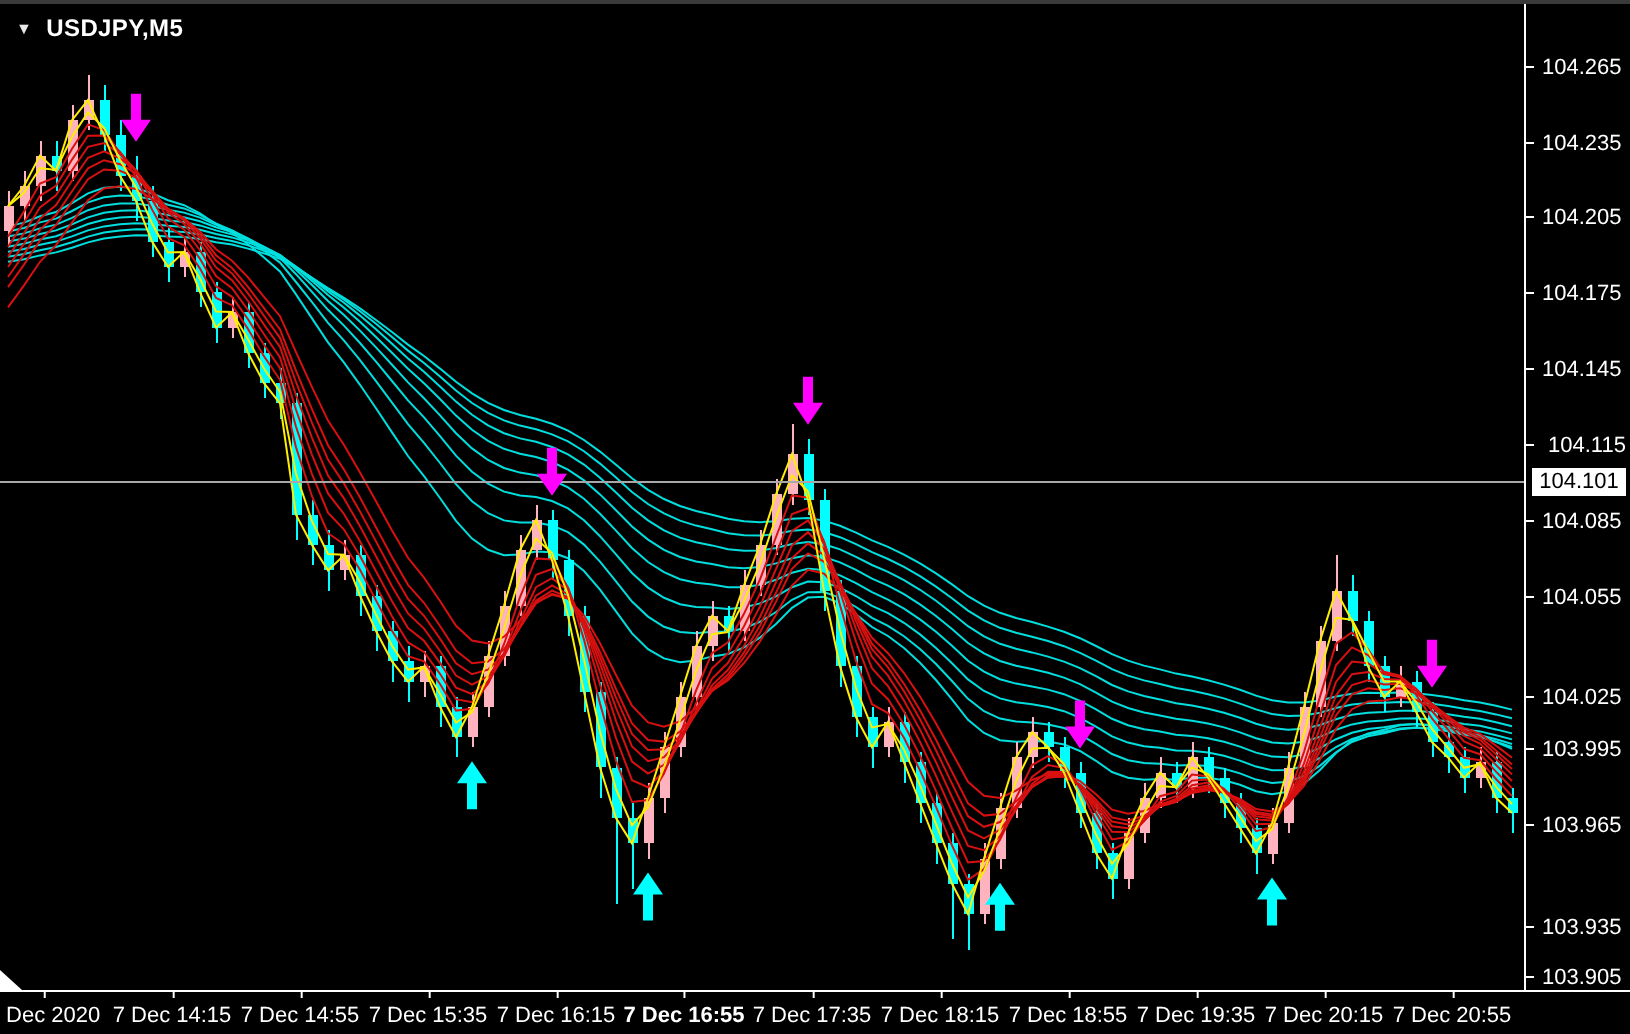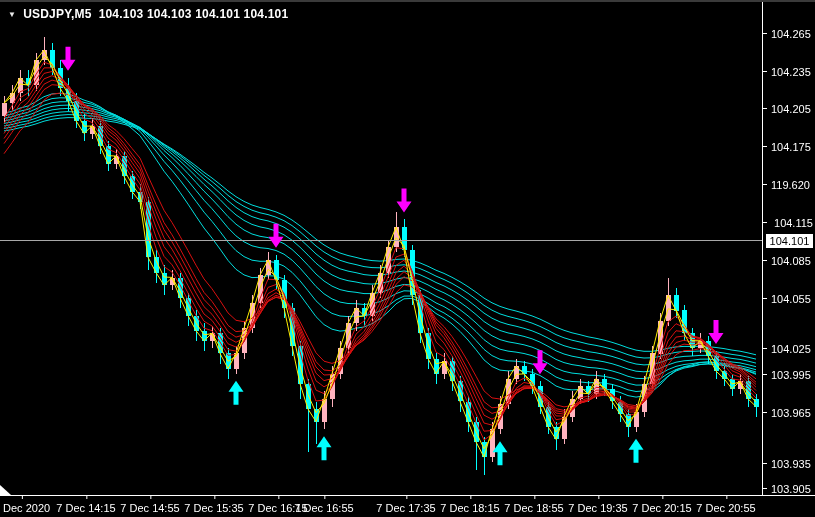--- a/index.html
+++ b/index.html
@@ -276,47 +276,46 @@
         <path d="M 233.5 402.6461538461674 h5 v-13 h5 L 236 378.6461538461674 L 228.5 389.6461538461674 h5 Z" fill="#00ffff"></path>
         <path d="M 321.5 458.26666666667626 h5 v-13 h5 L 324 434.26666666667626 L 316.5 445.26666666667626 h5 Z" fill="#00ffff"></path>
         <path d="M 497.5 463.3230769230927 h5 v-13 h5 L 500 439.3230769230927 L 492.5 450.3230769230927 h5 Z" fill="#00ffff"></path>
         <path d="M 633.5 460.79487179487546 h5 v-13 h5 L 636 436.79487179487546 L 628.5 447.79487179487546 h5 Z" fill="#00ffff"></path>
       </g>
     </svg>
 
   <div class="chart-header">
     <span class="hdr-tri">▼</span>
     <span>USDJPY,M5</span>
-    <span>104.103 104.103 104.101 104.101</span>
   </div>
 
   <div class="y-axis" id="yAxis">
       <div class="y-tick" style="top: 26px;">104.265</div>
       <div class="y-tick" style="top: 64px;">104.235</div>
       <div class="y-tick" style="top: 101px;">104.205</div>
       <div class="y-tick" style="top: 139px;">104.175</div>
-      <div class="y-tick" style="top: 177px;">119.620</div>
+      <div class="y-tick" style="top: 177px;">104.145</div>
       <div class="y-tick" style="top: 215px; text-align: center;">104.115</div>
       <div class="y-tick" style="top: 253px;">104.085</div>
       <div class="y-tick" style="top: 291px;">104.055</div>
       <div class="y-tick" style="top: 329px; margin-top: 12px;">104.025</div>
       <div class="y-tick" style="top: 367px;">103.995</div>
       <div class="y-tick" style="top: 405px;">103.965</div>
       <div class="y-tick" style="top: 456px;">103.935</div>
       <div class="y-tick" style="top: 481px;">103.905</div>
       <div class="price-flag" style="top: 232px;">104.101</div>
     </div>
 
   <div class="x-axis" id="xAxis">
       <div class="x-tick" style="left: 22px;">7 Dec 2020</div>
       <div class="x-tick" style="left: 86px;">7 Dec 14:15</div>
       <div class="x-tick" style="left: 150px;">7 Dec 14:55</div>
       <div class="x-tick" style="left: 214px;">7 Dec 15:35</div>
       <div class="x-tick" style="left: 278px;">7 Dec 16:15</div>
-      <div class="x-tick" style="left: 324px;">7 Dec 16:55</div>
+      <div class="x-tick" style="left: 342px; font-weight: bold;">7 Dec 16:55</div>
       <div class="x-tick" style="left: 406px;">7 Dec 17:35</div>
       <div class="x-tick" style="left: 470px;">7 Dec 18:15</div>
       <div class="x-tick" style="left: 534px;">7 Dec 18:55</div>
       <div class="x-tick" style="left: 598px;">7 Dec 19:35</div>
       <div class="x-tick" style="left: 662px;">7 Dec 20:15</div>
       <div class="x-tick" style="left: 726px;">7 Dec 20:55</div>
     </div>
 
   <div class="corner-wedge"></div>
 

